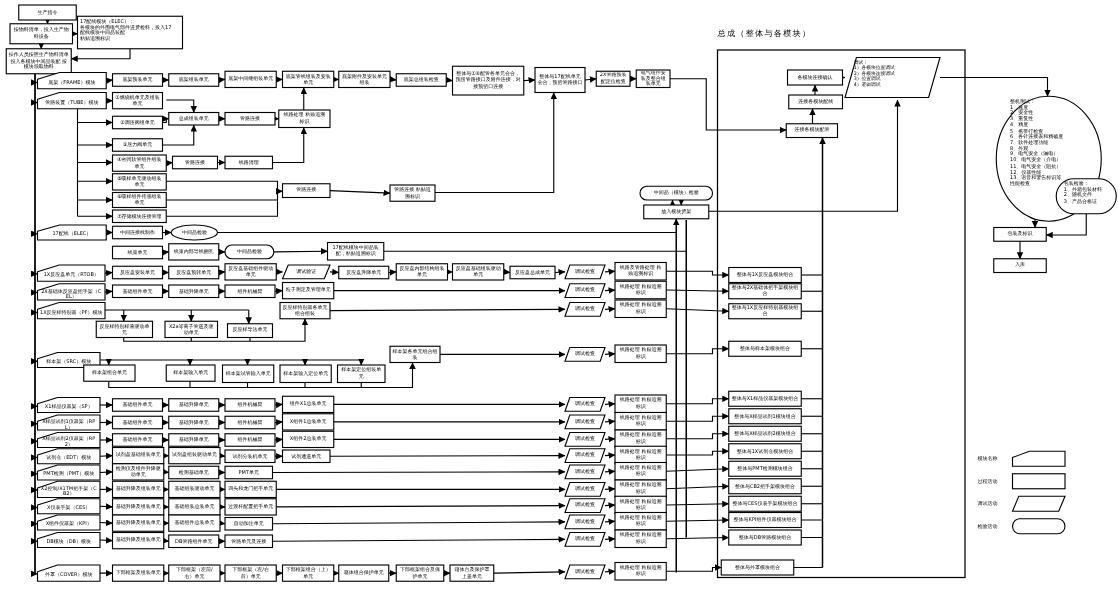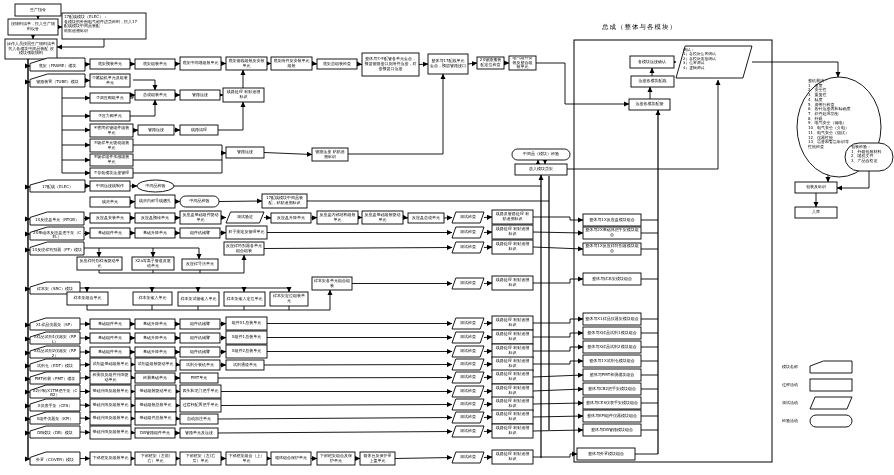--- a/index.html
+++ b/index.html
@@ -531,21 +531,21 @@
       <div class="node-text" style="left: 136px; top: 453px; width: 39px; height: 11px;">下部框架（左前/右）单元</div>
       <div class="node-text" style="left: 181px; top: 453px; width: 39px; height: 11px;">下部框架（左/右后）单元</div>
       <div class="node-text" style="left: 227px; top: 453px; width: 39px; height: 11px;">下部框架组合（上）单元</div>
       <div class="node-text" style="left: 272px; top: 453px; width: 38px; height: 11px;">箱体组合保护单元</div>
       <div class="node-text" style="left: 318px; top: 453px; width: 36px; height: 11px;">下部框架组合及保护单元</div>
       <div class="node-text" style="left: 361px; top: 453px; width: 33px; height: 11px;">箱体台及保护罩上盖单元</div>
       <div class="node-text" style="left: 453px; top: 453px; width: 30px; height: 9px;">调试检查</div>
       <div class="node-text" style="left: 493px; top: 451px; width: 39px; height: 12px;">线路处理 粘贴追溯标识</div>
       <div class="node-text" style="left: 513px; top: 150px; width: 56px; height: 9px;">中间品（模块）检验</div>
       <div class="node-text" style="left: 516px; top: 165px; width: 50px; height: 9px;">放入模块货架</div>
-      <div class="node-text left hdr" style="left: 601px; top: 23px; width: 108px; height: 8px; font-size: 6.5px;">总成（整体与各模块）</div>
+      <div class="node-text left hdr" style="left: 573px; top: 23px; width: 108px; height: 8px; font-size: 6.5px;">总成（整体与各模块）</div>
       <div class="node-text" style="left: 631px; top: 57px; width: 42px; height: 10px;">各模块连接确认</div>
       <div class="node-text" style="left: 632px; top: 77px; width: 41px; height: 9px;">连接各模块配线</div>
       <div class="node-text" style="left: 630px; top: 100px; width: 39px; height: 9px;">连接各模块配管</div>
       <div class="node-text left" style="left: 682px; top: 47px; width: 64px; height: 30px; font-size: 3.8px;">调试：
 1）各模块位置调试
 2）各模块连接调试
 3）位置调试
 4）逻辑调试</div>
       <div class="node-text" style="left: 584px; top: 215px; width: 56px; height: 10px;">整体与1X反应盘模块组合</div>
       <div class="node-text" style="left: 584px; top: 228px; width: 56px; height: 10px;">整体与2X基础体把手架模块组合</div>

